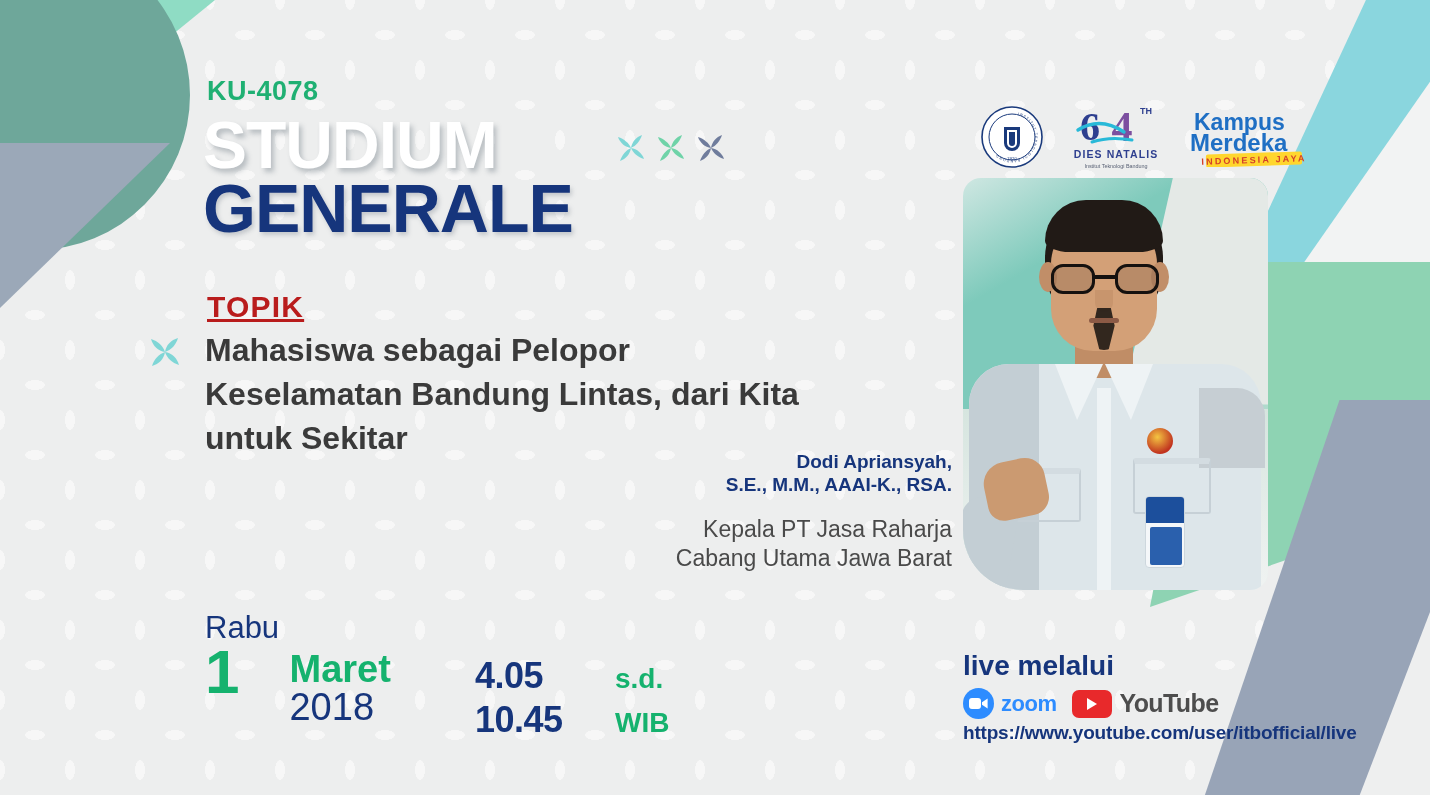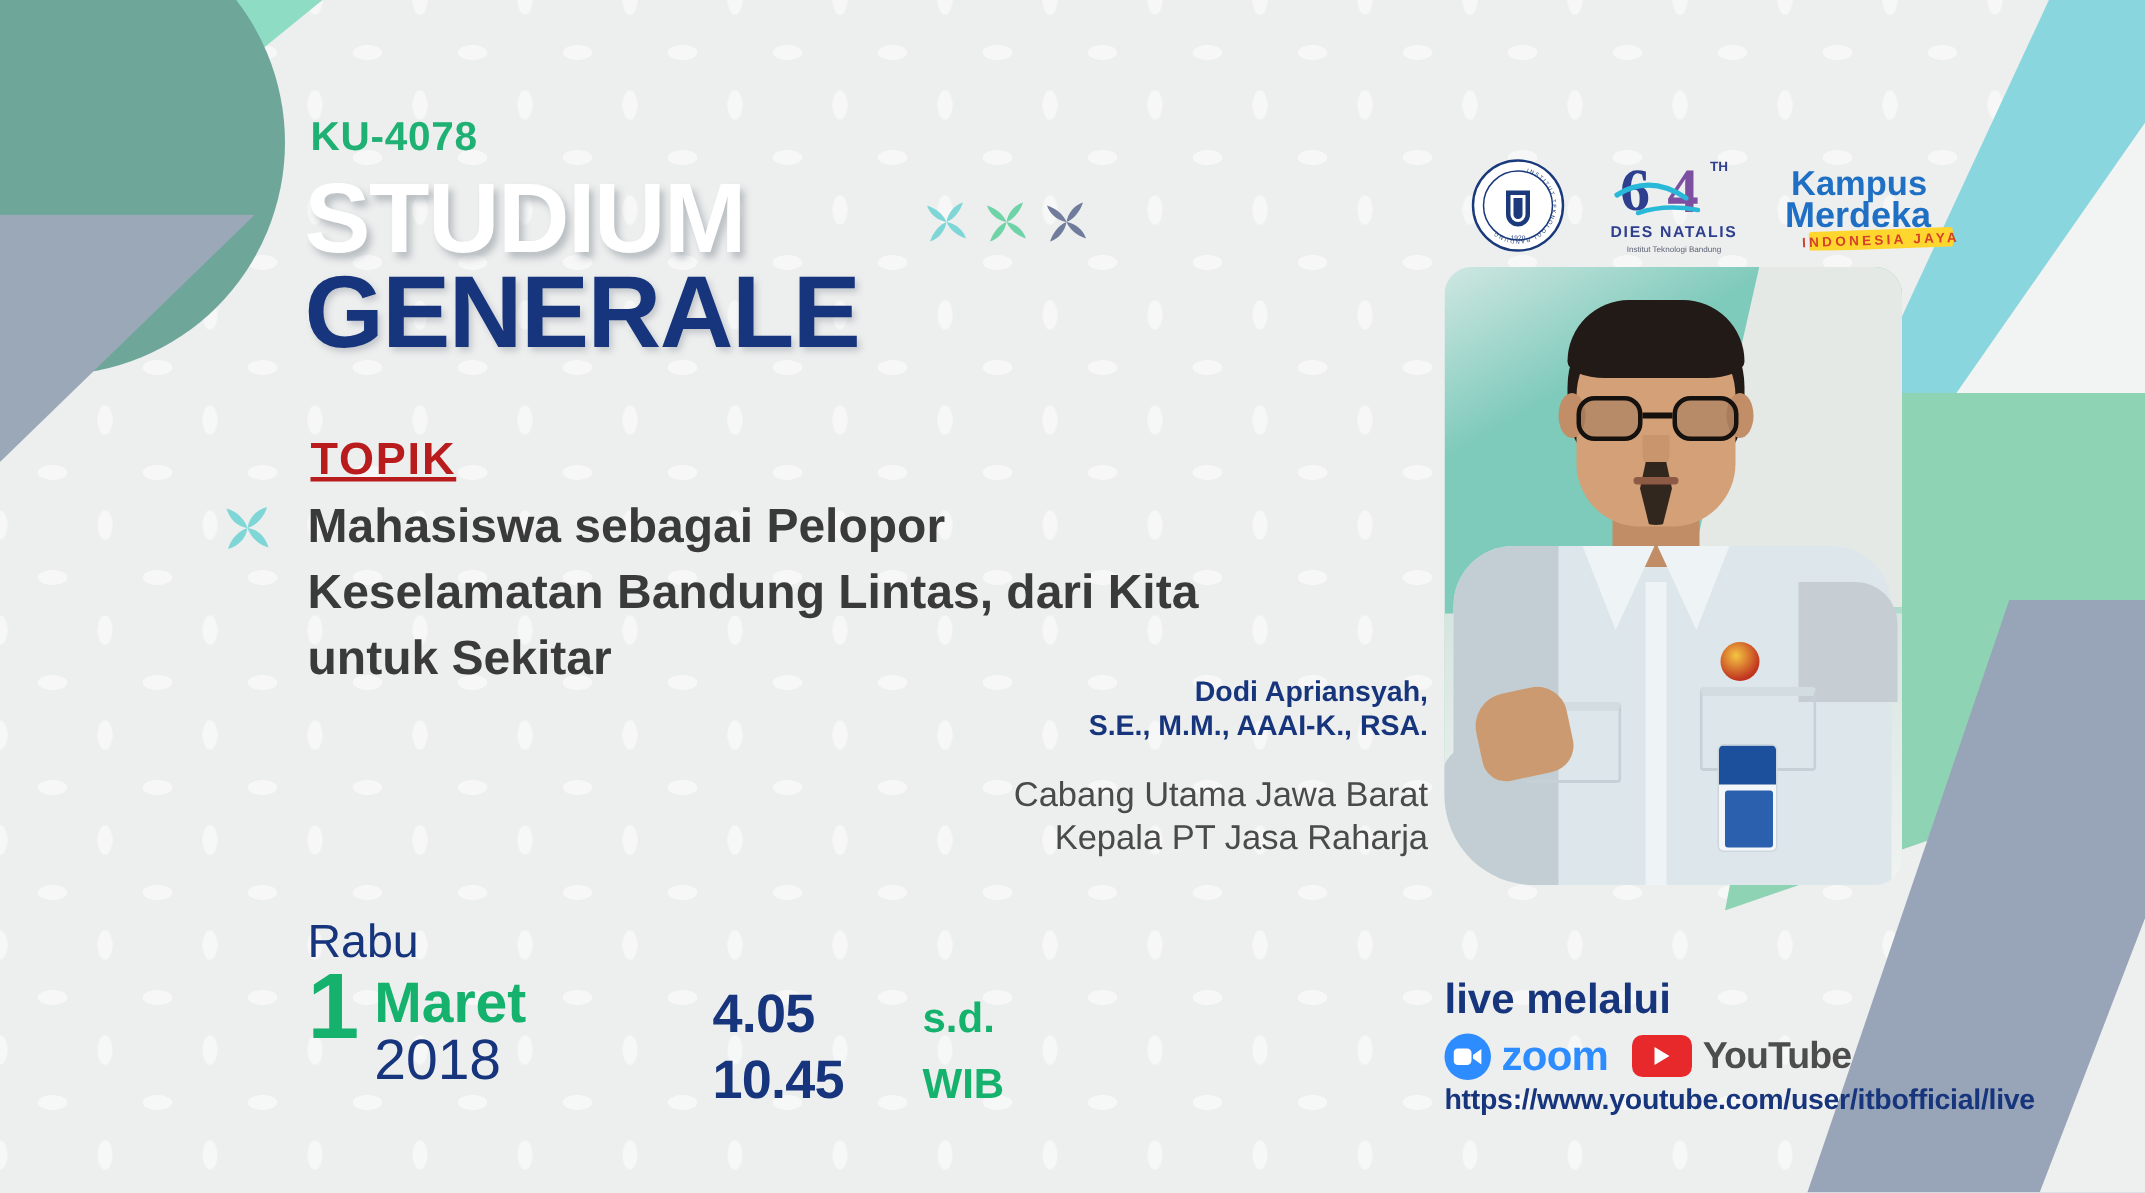--- a/index.html
+++ b/index.html
@@ -135,39 +135,39 @@
   .date-block { position:absolute; left:205px; top:612px; }
   .d-day {
     font-size:31px; font-weight:400; color:#16357c; line-height:1;
     margin-bottom:4px;
   }
   .d-row { display:flex; align-items:flex-start; }
   .d-num {
     font-size:62px; font-weight:800; color:#15b26e;
     line-height:.82; margin-right:11px; letter-spacing:-1px;
   }
-  .d-stack { padding-top:3px; }
+  .d-stack { padding-top:3px;margin-left:40px; }
   .d-month { font-size:38px; font-weight:800; color:#15b26e; line-height:1.0; }
   .d-year  { font-size:38px; font-weight:400; color:#16357c; line-height:1.05; }
 
   .time-block { position:absolute; left:475px; top:654px; }
   .t-row { display:flex; align-items:baseline; }
   .t-num { font-size:36px; font-weight:700; color:#16357c; line-height:1.22; min-width:140px; letter-spacing:-.5px; }
   .t-unit { font-size:28px; font-weight:600; color:#15b26e; line-height:1.22; }
 
   
   .live-wrap { position:absolute; left:963px; top:652px; }
   .live-title { font-size:28px; font-weight:700; color:#16357c; line-height:1; margin-bottom:8px; }
   .live-logos { display:flex; align-items:center; gap:16px; margin-bottom:3px; }
   .zoom-logo { display:flex; align-items:center; gap:7px; }
   .zoom-badge {
     width:31px; height:31px; border-radius:50%; background:#2d8cff;
     display:flex; align-items:center; justify-content:center;
   }
-  .zoom-word { font-size:28px; font-weight:700; color:#2d8cff; letter-spacing:-.5px; }
+  .zoom-word { font-size:22px; font-weight:700; color:#2d8cff; letter-spacing:-.5px; }
   .yt-logo { display:flex; align-items:center; gap:7px; }
   .yt-badge {
     width:40px; height:28px; border-radius:7px; background:#e8292b;
     display:flex; align-items:center; justify-content:center;
   }
   .yt-word { font-size:25px; font-weight:700; color:#4d4d4d; letter-spacing:-.6px; }
   .live-url { font-size:19px; font-weight:700; color:#16357c; letter-spacing:-.2px; }
 
   
   .logos { position:absolute; left:980px; top:100px; display:flex; align-items:center; gap:26px; }
@@ -332,22 +332,22 @@
           <div class="lens r"></div>
       </div>
     </div>
   </div>
 
   <div class="speaker-name">
     <div>Dodi Apriansyah,</div>
     <div>S.E., M.M., AAAI-K., RSA.</div>
   </div>
   <div class="speaker-role">
+    <div>Kepala PT Jasa Raharja</div>
     <div>Cabang Utama Jawa Barat</div>
-    <div>Kepala PT Jasa Raharja</div>
   </div>
 
   <div class="date-block">
     <div class="d-day">Rabu</div>
     <div class="d-row">
       <div class="d-num">1</div>
       <div class="d-stack">
         <div class="d-month">Maret</div>
         <div class="d-year">2018</div>
       </div>

